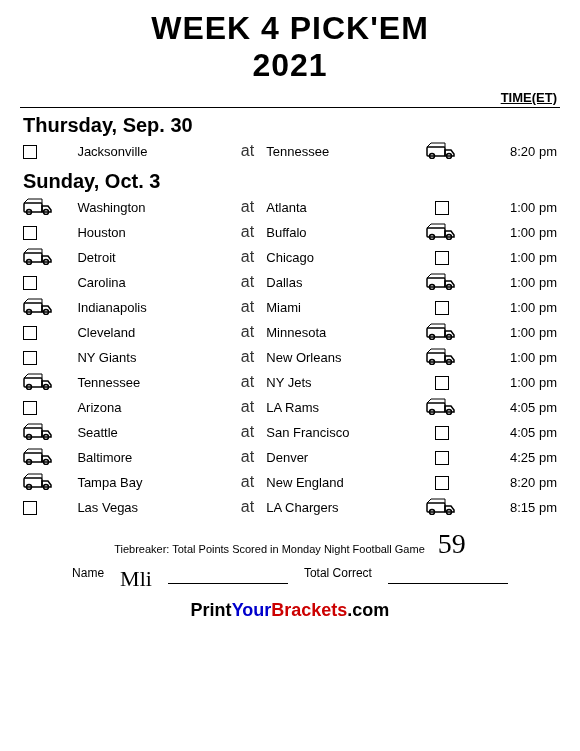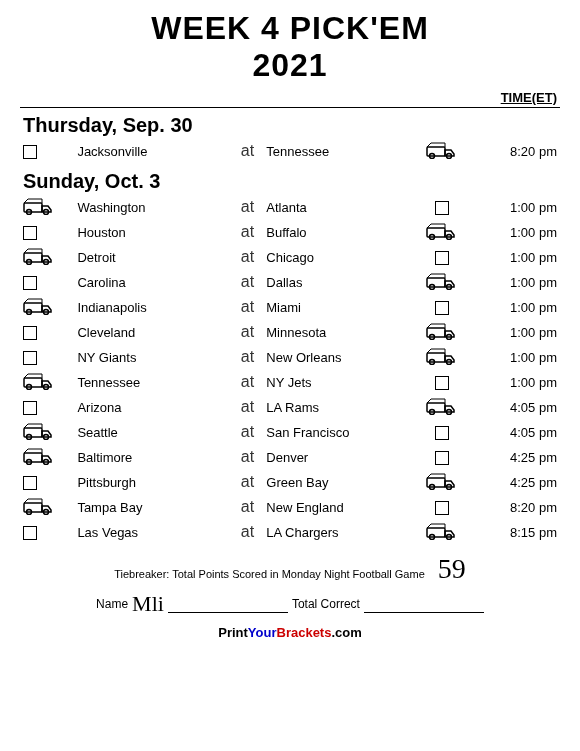--- a/index.html
+++ b/index.html
@@ -64,34 +64,33 @@
       font-size: 11px;
       text-align: center;
     }
     .tiebreaker-section .tb-label {
       font-weight: normal;
     }
     .name-section {
       margin-top: 6px;
       display: flex;
       justify-content: center;
-      align-items: center;
-      gap: 4px;
+      gap: 16px;
       font-size: 12px;
     }
     .underline-field {
       display: inline-block;
       border-bottom: 1px solid #000;
       min-width: 120px;
       height: 18px;
     }
     .footer {
       text-align: center;
       margin-top: 8px;
-      font-size: 13px;
+      font-size: 18px;
     }
     .footer .print {
       color: #000;
       font-weight: bold;
     }
     .footer .your {
       color: #0000cc;
       font-weight: bold;
     }
     .footer .brackets {
@@ -327,36 +326,20 @@
     <line x1="5" y1="2" x2="19" y2="2" stroke="#000" stroke-width="1"></line>
     <line x1="19" y1="2" x2="19" y2="6" stroke="#000" stroke-width="1"></line>
   </svg></td>
       <td class="col-away">Baltimore</td>
       <td class="col-at">at</td>
       <td class="col-home">Denver</td>
       <td class="col-icon"><div class="checkbox-box"></div></td>
       <td class="col-time">4:25 pm</td>
     </tr>
         <tr>
-      <td class="col-checkbox"><div class="checkbox-box"></div></td>
-      <td class="col-away">Pittsburgh</td>
-      <td class="col-at">at</td>
-      <td class="col-home">Green Bay</td>
-      <td class="col-icon"><svg width="32" height="18" viewBox="0 0 32 18" fill="none" xmlns="http://www.w3.org/2000/svg">
-    <rect x="1" y="6" width="18" height="9" rx="1" stroke="#000" stroke-width="1.5" fill="none"></rect>
-    <path d="M19 9 L25 9 L28 13 L28 15 L19 15 Z" stroke="#000" stroke-width="1.5" fill="none"></path>
-    <circle cx="6" cy="15" r="2.5" stroke="#000" stroke-width="1.5" fill="none"></circle>
-    <circle cx="23" cy="15" r="2.5" stroke="#000" stroke-width="1.5" fill="none"></circle>
-    <line x1="1" y1="6" x2="5" y2="2" stroke="#000" stroke-width="1"></line>
-    <line x1="5" y1="2" x2="19" y2="2" stroke="#000" stroke-width="1"></line>
-    <line x1="19" y1="2" x2="19" y2="6" stroke="#000" stroke-width="1"></line>
-  </svg></td>
-      <td class="col-time">4:25 pm</td>
-    </tr>
-        <tr>
       <td class="col-checkbox"><svg width="32" height="18" viewBox="0 0 32 18" fill="none" xmlns="http://www.w3.org/2000/svg">
     <rect x="1" y="6" width="18" height="9" rx="1" stroke="#000" stroke-width="1.5" fill="none"></rect>
     <path d="M19 9 L25 9 L28 13 L28 15 L19 15 Z" stroke="#000" stroke-width="1.5" fill="none"></path>
     <circle cx="6" cy="15" r="2.5" stroke="#000" stroke-width="1.5" fill="none"></circle>
     <circle cx="23" cy="15" r="2.5" stroke="#000" stroke-width="1.5" fill="none"></circle>
     <line x1="1" y1="6" x2="5" y2="2" stroke="#000" stroke-width="1"></line>
     <line x1="5" y1="2" x2="19" y2="2" stroke="#000" stroke-width="1"></line>
     <line x1="19" y1="2" x2="19" y2="6" stroke="#000" stroke-width="1"></line>
   </svg></td>
       <td class="col-away">Tampa Bay</td>

